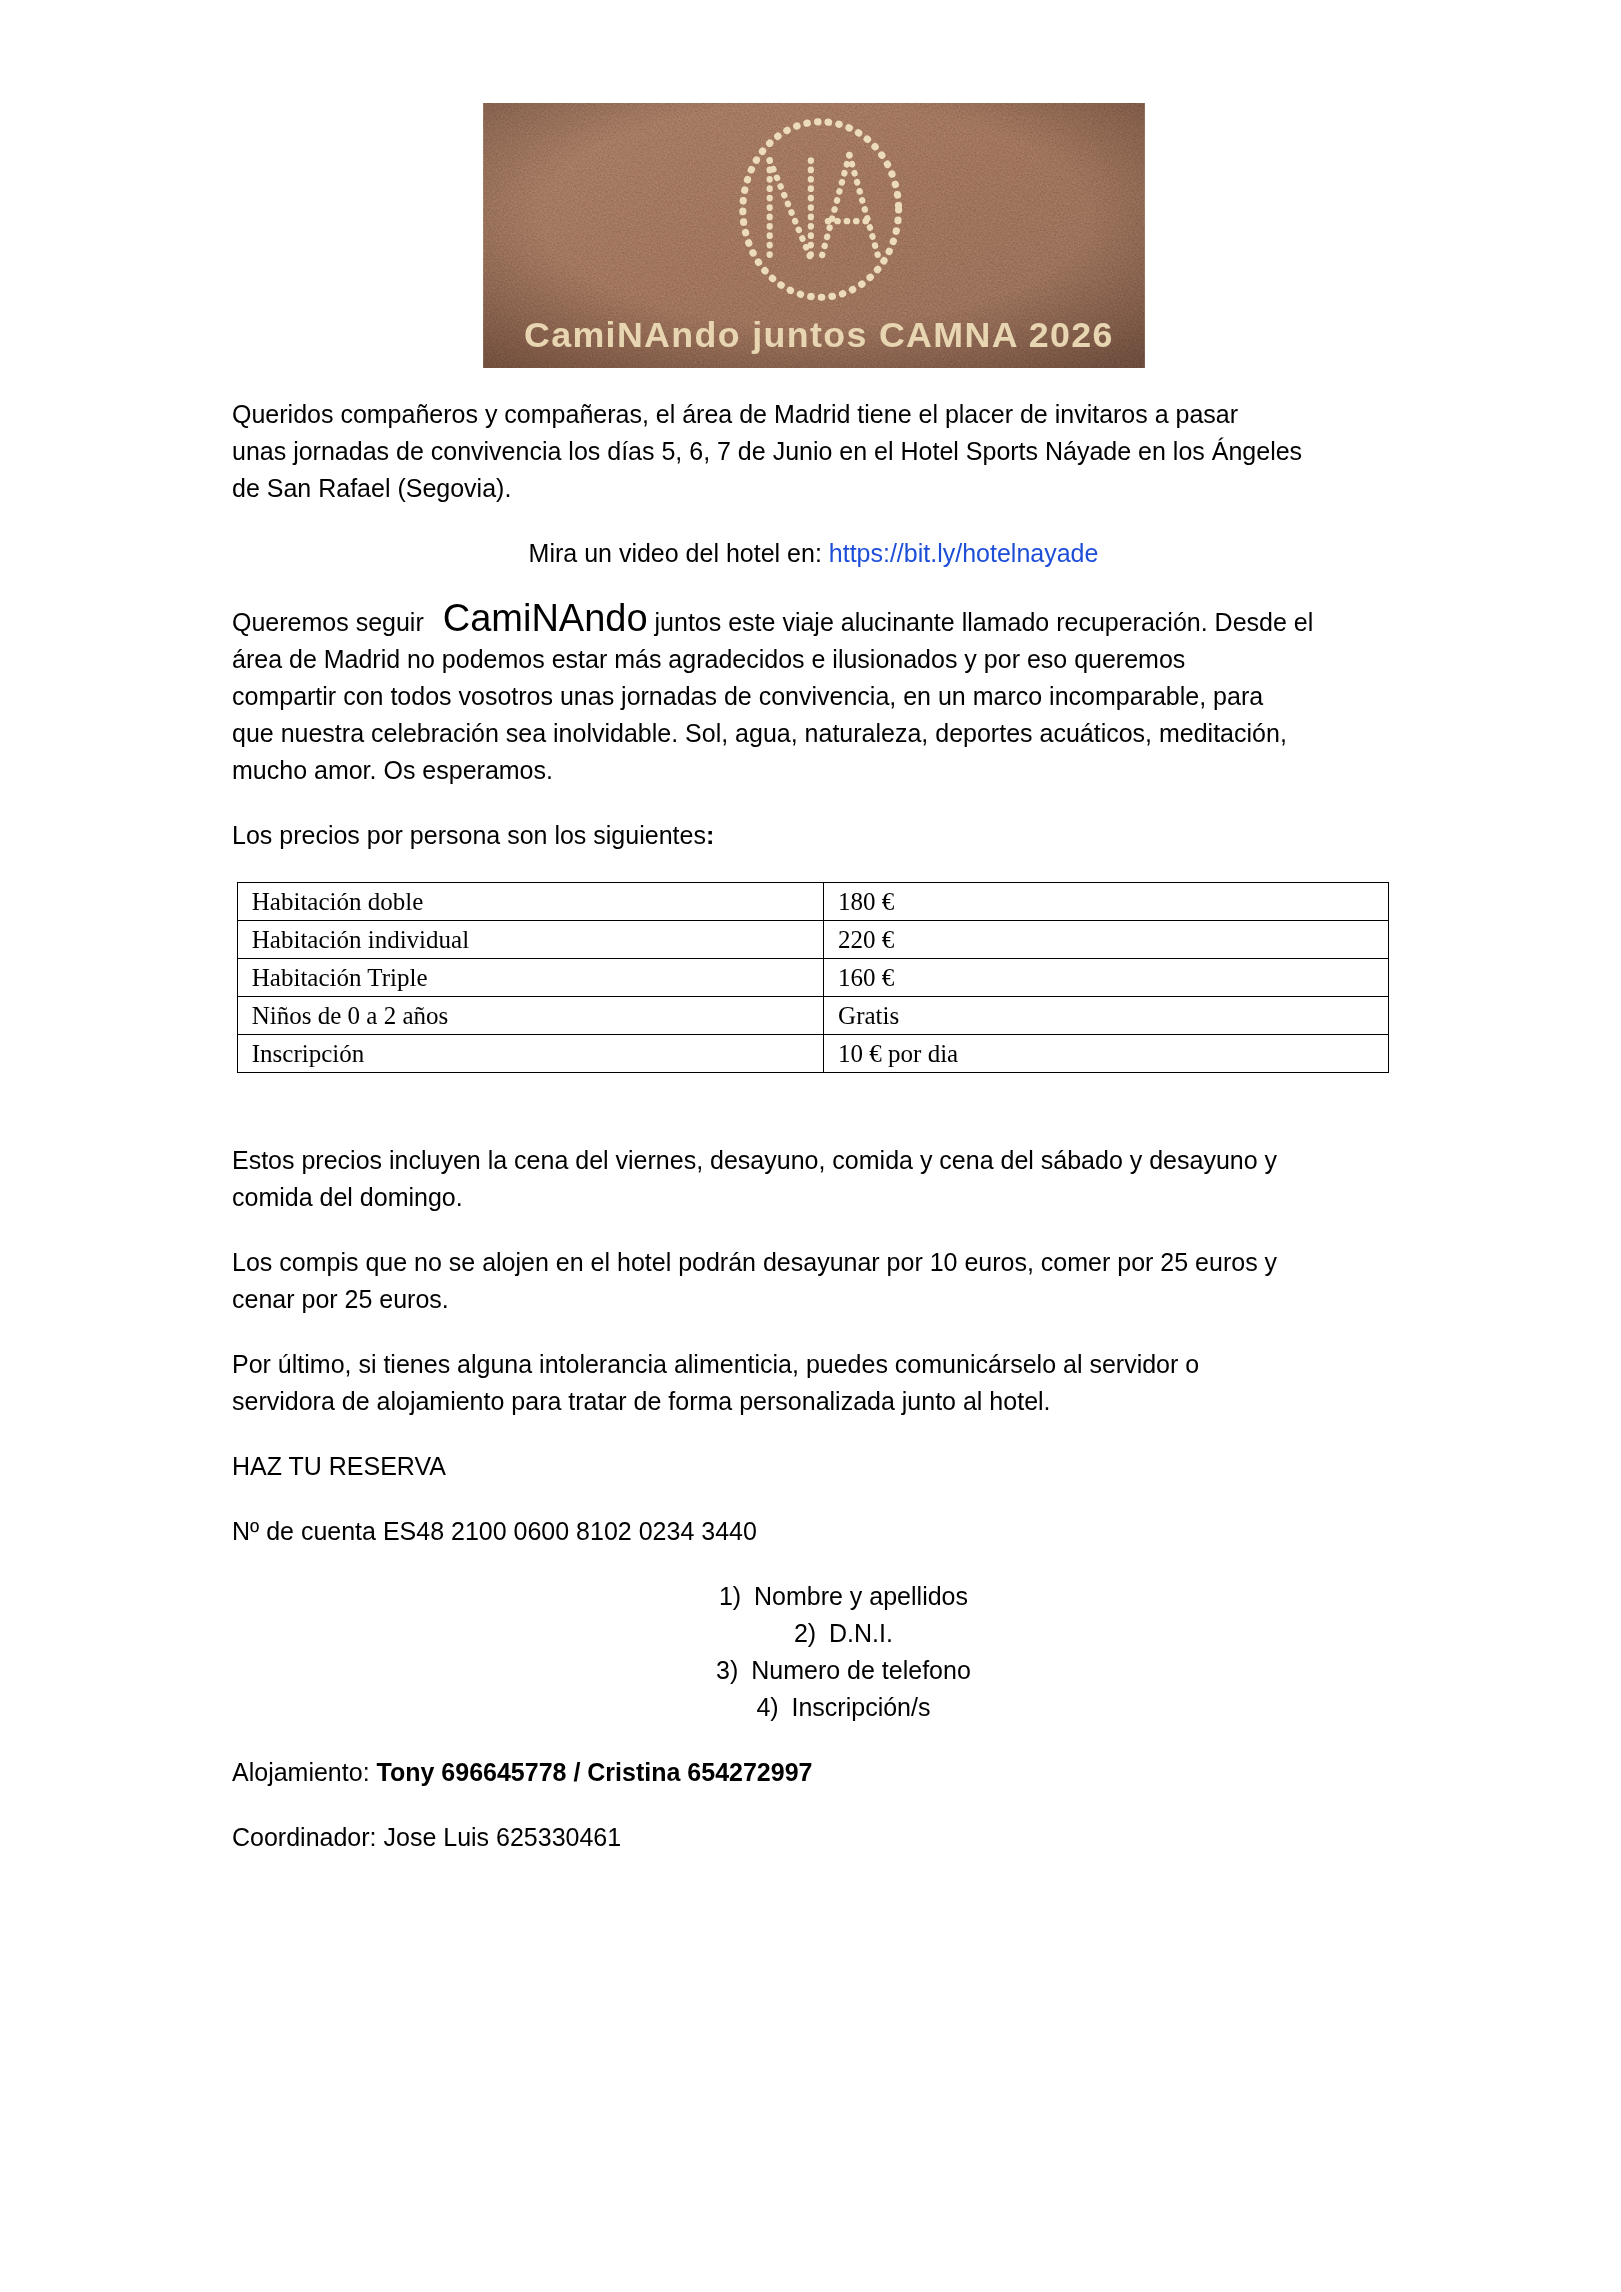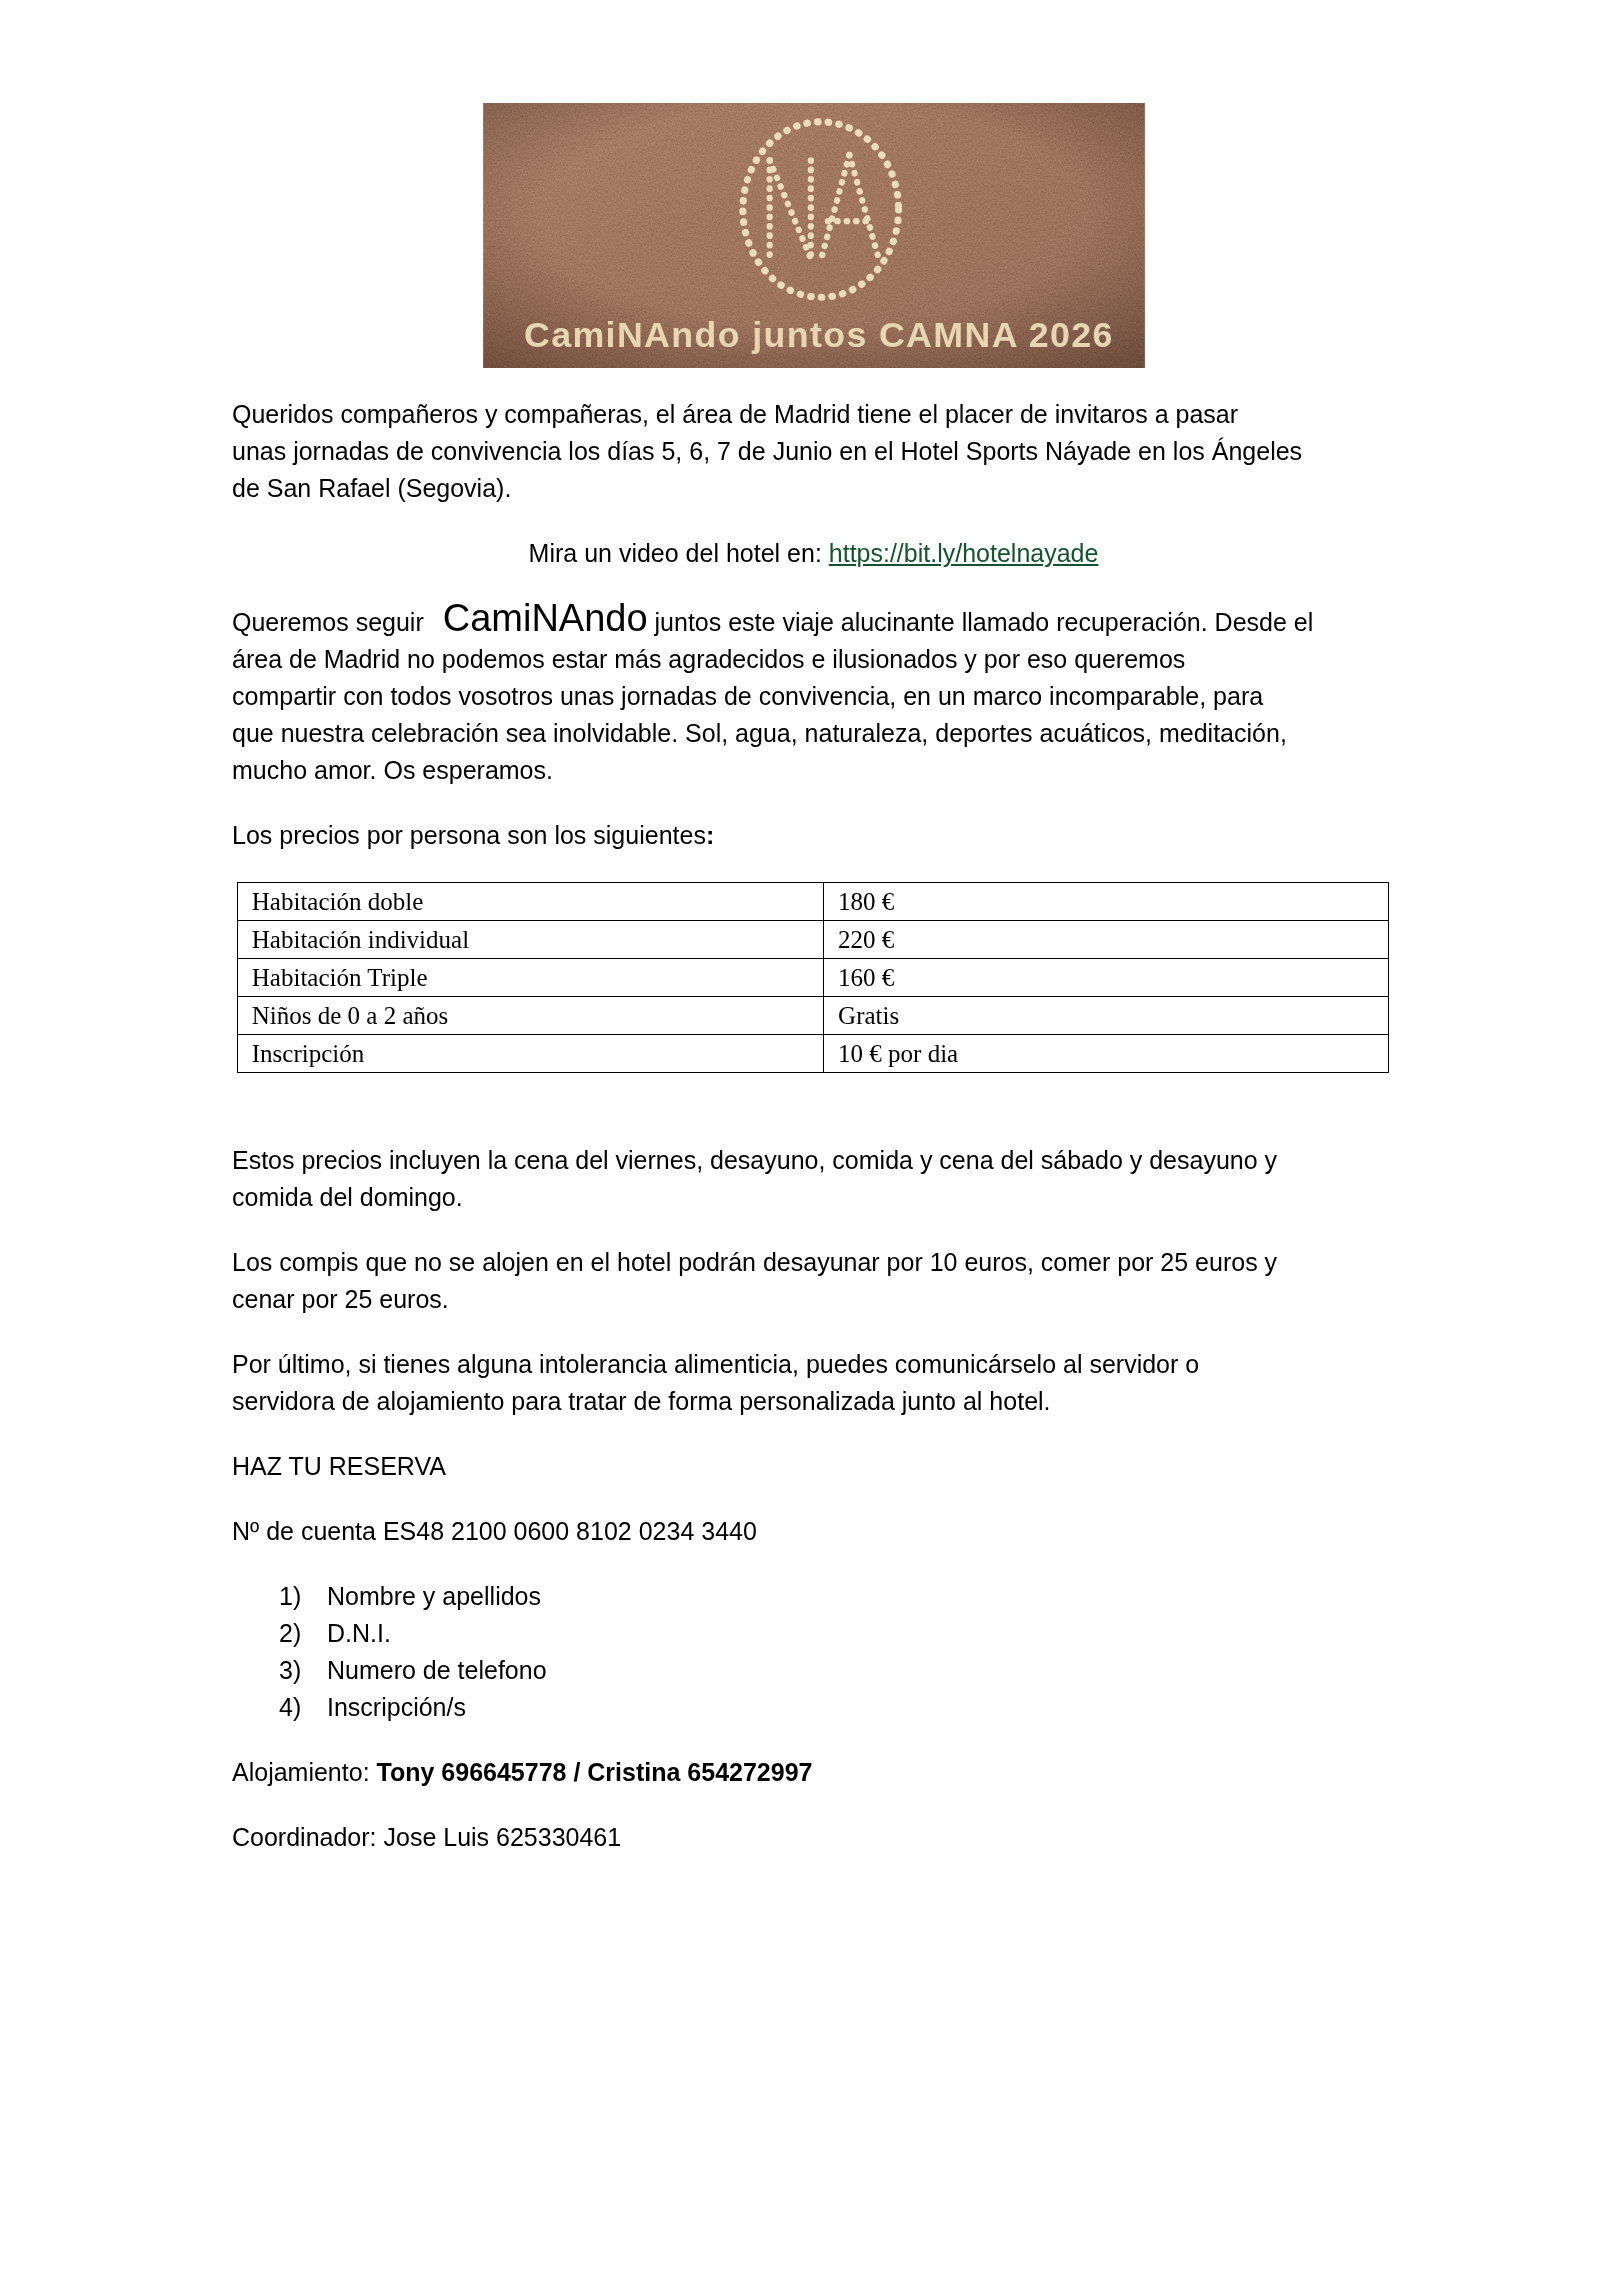--- a/index.html
+++ b/index.html
@@ -24,41 +24,40 @@
     margin: 0 auto 28px auto;
     width: 662px;
     height: 265px;
     display: block;
   }
   p { margin: 0 0 28px 0; }
   .ln { display: block; }
   .center { text-align: center; }
   .big { font-size: 38px; margin-left: 12px; }
   a.link {
-    color: #14532d;
-    text-decoration: underline;
+    color: #1d4ed8;
     cursor: pointer;
   }
   .bold { font-weight: bold; }
   table.prices {
     border-collapse: collapse;
     table-layout: fixed;
     width: 1152px;
     margin: 0 0 69px 4.5px;
     font-family: Liberation Serif, serif;
   }
   table.prices td {
     border: 1.8px solid #000000;
     height: 36px;
     padding: 0 9px 0 14.3px;
     vertical-align: middle;
     font-size: 25px;
   }
   table.prices td.label-cell { width: 562px; }
-  .list { margin: 0 0 28px 0; }
+  .list { margin: 0 0 28px 0; text-align: center; }
   .list-row { padding-left: 47px; }
   .list-marker { display: inline-block; width: 48px; }
   .pointer {
     display: inline-block;
     margin-left: 10.7px;
     vertical-align: -9px;
     line-height: 0;
   }
 </style>
 </head>

